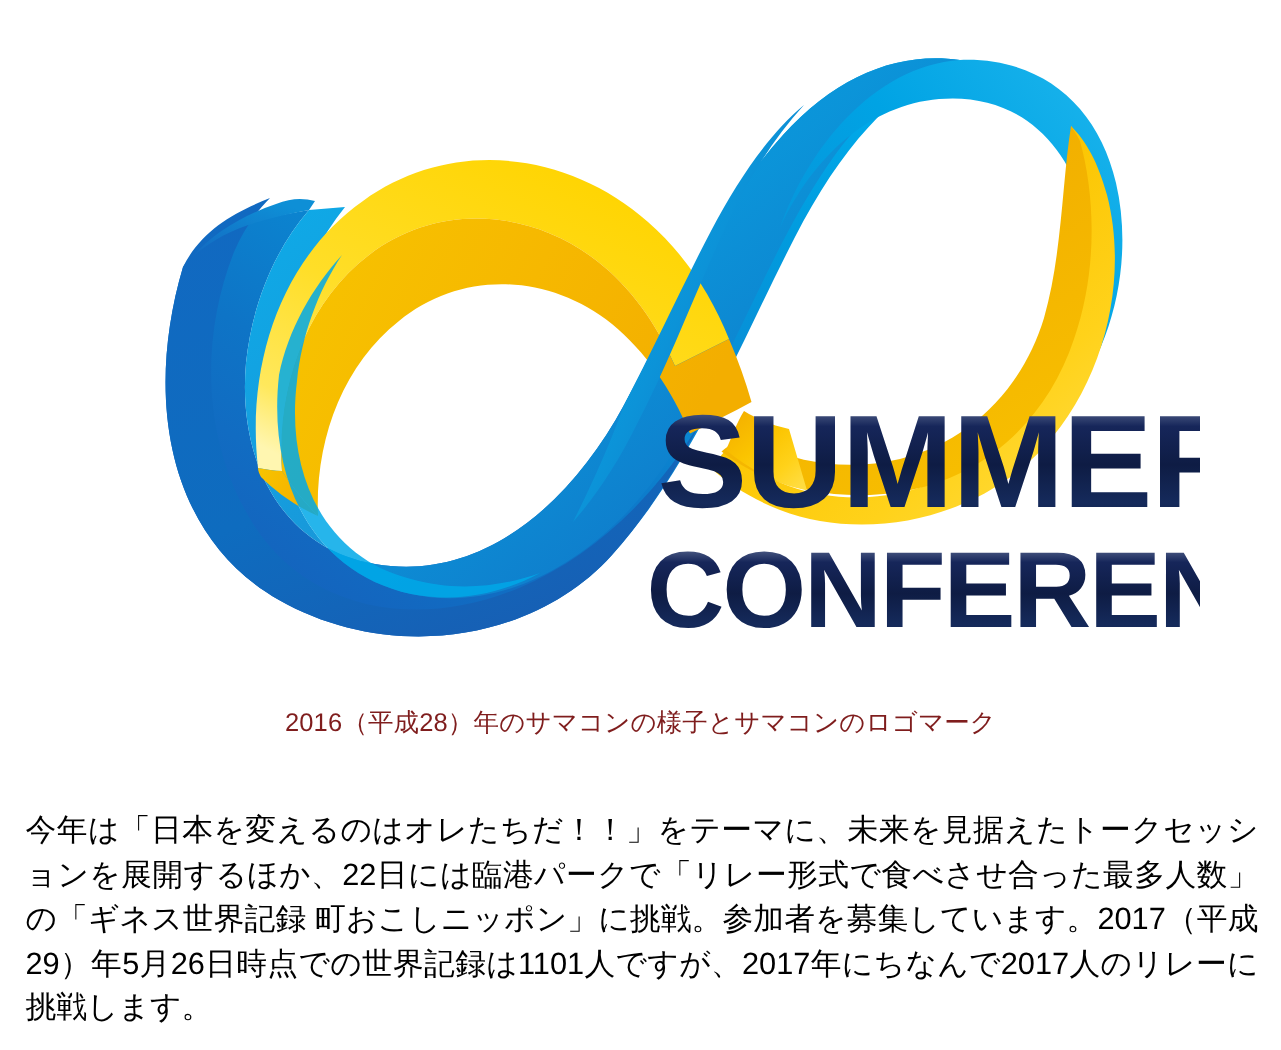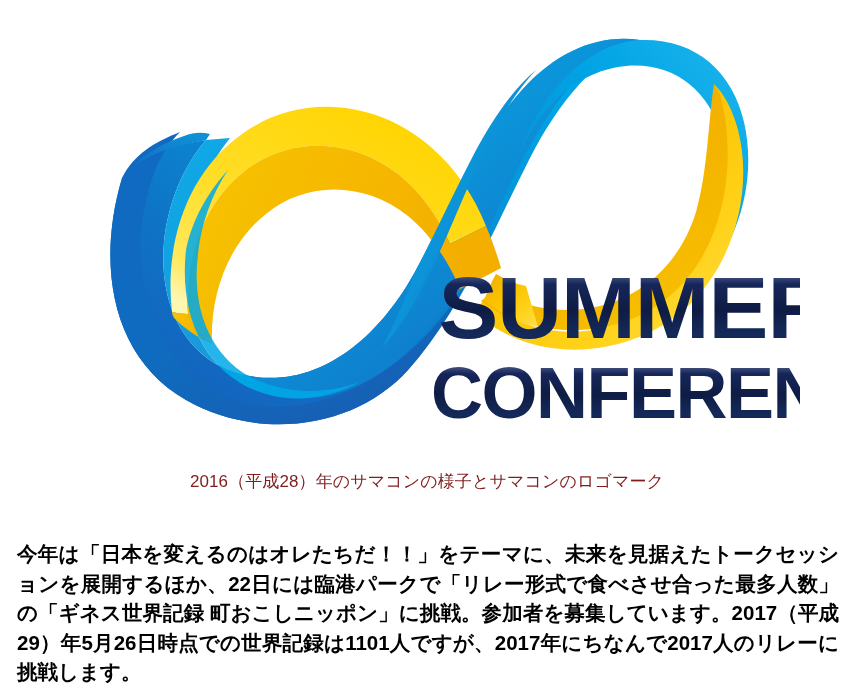--- a/index.html
+++ b/index.html
@@ -70,21 +70,20 @@
     left: 17px;
     top: 539px;
     width: 822px;
     font-size: 20.5px;
     line-height: 29.5px;
     color: #000000;
     text-align: justify;
     text-justify: inter-character;
     font-family: "Liberation Sans", "DejaVu Sans", sans-serif;
     margin: 0;
-    font-weight: bold;
   }
 </style>
 </head>
 <body style="background: rgb(255, 255, 255);">
 
 <div class="page">
 
   <figure class="figure">
 
     <div class="logo-wrap">

